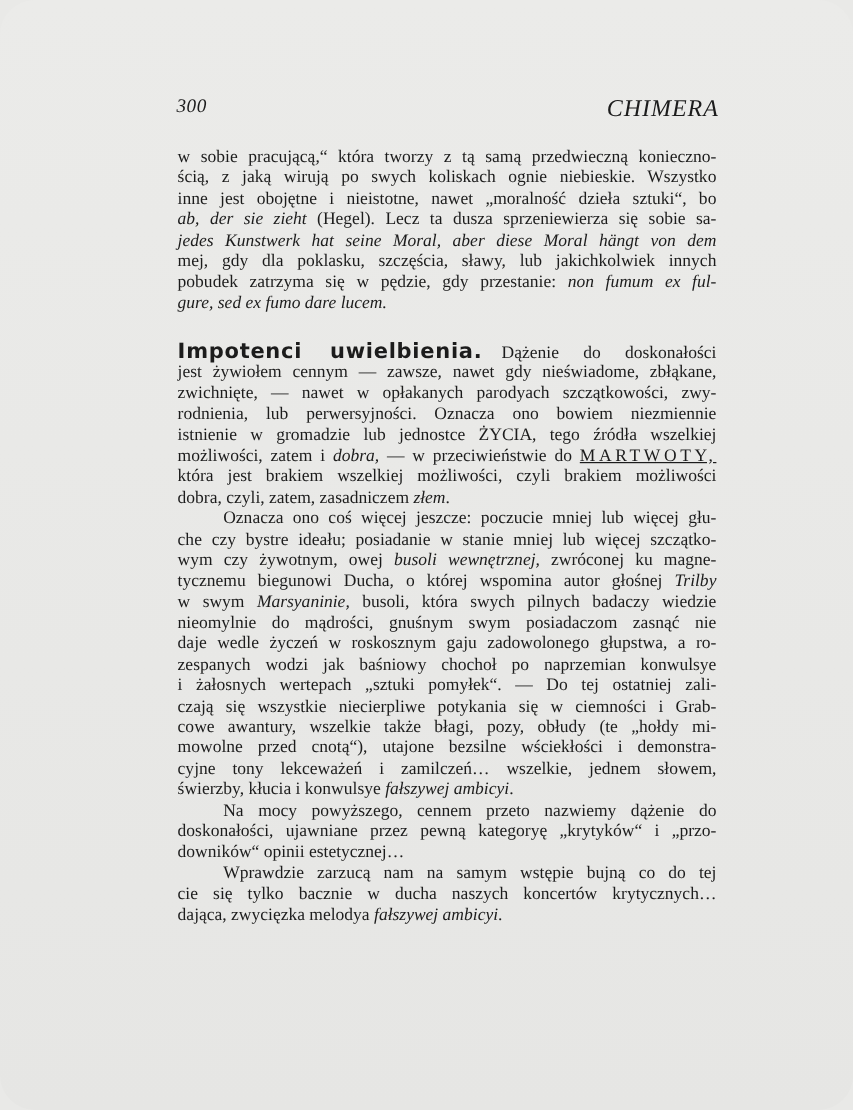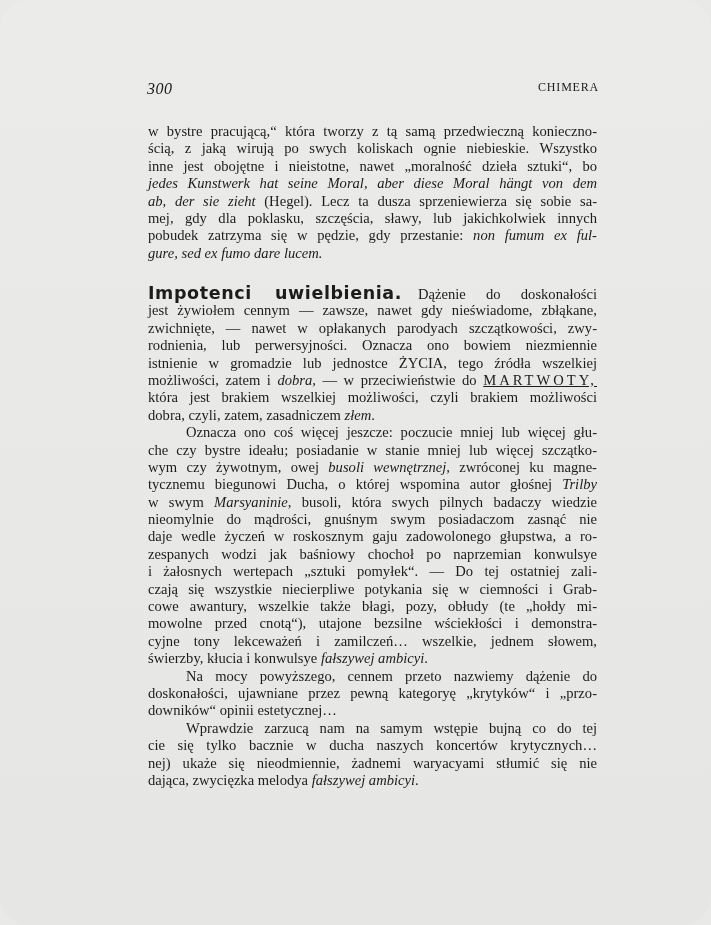--- a/index.html
+++ b/index.html
@@ -17,21 +17,21 @@
   }
   .running-head {
     position: absolute; top: 80px; left: 147px; width: 452px; height: 22px;
   }
   .page-number {
     position: absolute; left: 0; top: 0;
     font-style: italic; font-size: 16px; letter-spacing: 0.5px;
   }
   .journal-title {
     position: absolute; right: 0; top: 0;
-    font-size: 12px; letter-spacing: 0.8px;
+    font-style: italic; font-size: 20px; letter-spacing: 0.8px;
   }
   .block {
     position: absolute; left: 148px; width: 449px;
   }
   .line {
     display: block; height: 17.4px; line-height: 17.4px;
     font-size: 14.6px;
     white-space: nowrap;
     text-align: justify; text-align-last: justify;
     overflow: visible;
@@ -51,25 +51,25 @@
 </head>
 <body>
 
 <div class="page">
   <div class="running-head">
     <span class="page-number">300</span>
     <span class="journal-title">CHIMERA</span>
   </div>
 
   <div class="block" id="block1">
-      <div class="line"><span>w bystre pracującą,“ która tworzy z tą samą przedwieczną konieczno-</span></div>
+      <div class="line"><span>w sobie pracującą,“ która tworzy z tą samą przedwieczną konieczno-</span></div>
       <div class="line"><span>ścią, z jaką wirują po swych koliskach ognie niebieskie.  Wszystko</span></div>
       <div class="line"><span>inne jest obojętne  i nieistotne, nawet „moralność dzieła sztuki“, bo</span></div>
+      <div class="line"><span class="it">ab, der sie zieht</span><span> (Hegel).  Lecz ta dusza sprzeniewierza się sobie sa-</span></div>
       <div class="line"><span class="it">jedes Kunstwerk  hat seine Moral, aber diese Moral hängt von dem</span></div>
-      <div class="line"><span class="it">ab, der sie zieht</span><span> (Hegel).  Lecz ta dusza sprzeniewierza się sobie sa-</span></div>
       <div class="line"><span>mej, gdy dla poklasku, szczęścia, sławy, lub jakichkolwiek innych</span></div>
       <div class="line"><span>pobudek zatrzyma się w pędzie, gdy przestanie: </span><span class="it">non fumum ex ful-</span></div>
       <div class="line last"><span class="it">gure, sed ex fumo dare lucem.</span></div>
     </div>
 
   <div class="block" id="block2">
       <div class="line"><span class="heading">Impotenci uwielbienia.</span><span>Dążenie do doskonałości</span></div>
       <div class="line"><span>jest żywiołem cennym — zawsze, nawet gdy nieświadome, zbłąkane,</span></div>
       <div class="line"><span>zwichnięte, — nawet w opłakanych parodyach szczątkowości, zwy-</span></div>
       <div class="line"><span>rodnienia, lub perwersyjności.  Oznacza ono bowiem niezmiennie</span></div>
@@ -89,16 +89,15 @@
       <div class="line"><span>czają się wszystkie niecierpliwe potykania się w ciemności i Grab-</span></div>
       <div class="line"><span>cowe awantury, wszelkie także błagi, pozy, obłudy (te „hołdy mi-</span></div>
       <div class="line"><span>mowolne przed cnotą“), utajone bezsilne wściekłości i demonstra-</span></div>
       <div class="line"><span>cyjne tony lekceważeń i zamilczeń… wszelkie, jednem słowem,</span></div>
       <div class="line last"><span>świerzby, kłucia i konwulsye </span><span class="it">fałszywej ambicyi</span><span>.</span></div>
       <div class="line indent"><span>Na mocy powyższego, cennem przeto nazwiemy dążenie do</span></div>
       <div class="line"><span>doskonałości, ujawniane przez pewną kategoryę „krytyków“ i „przo-</span></div>
       <div class="line last"><span>downików“ opinii estetycznej…</span></div>
       <div class="line indent"><span>Wprawdzie zarzucą nam na samym wstępie bujną co do tej</span></div>
       <div class="line"><span>cie się tylko bacznie w ducha naszych koncertów krytycznych…</span></div>
-      <div class="line"><span>nej) ukaże się nieodmiennie, żadnemi waryacyami stłumić się nie</span></div>
       <div class="line last"><span>dająca, zwycięzka melodya </span><span class="it">fałszywej ambicyi</span><span>.</span></div>
     </div>
 </div>
 
 </body></html>

